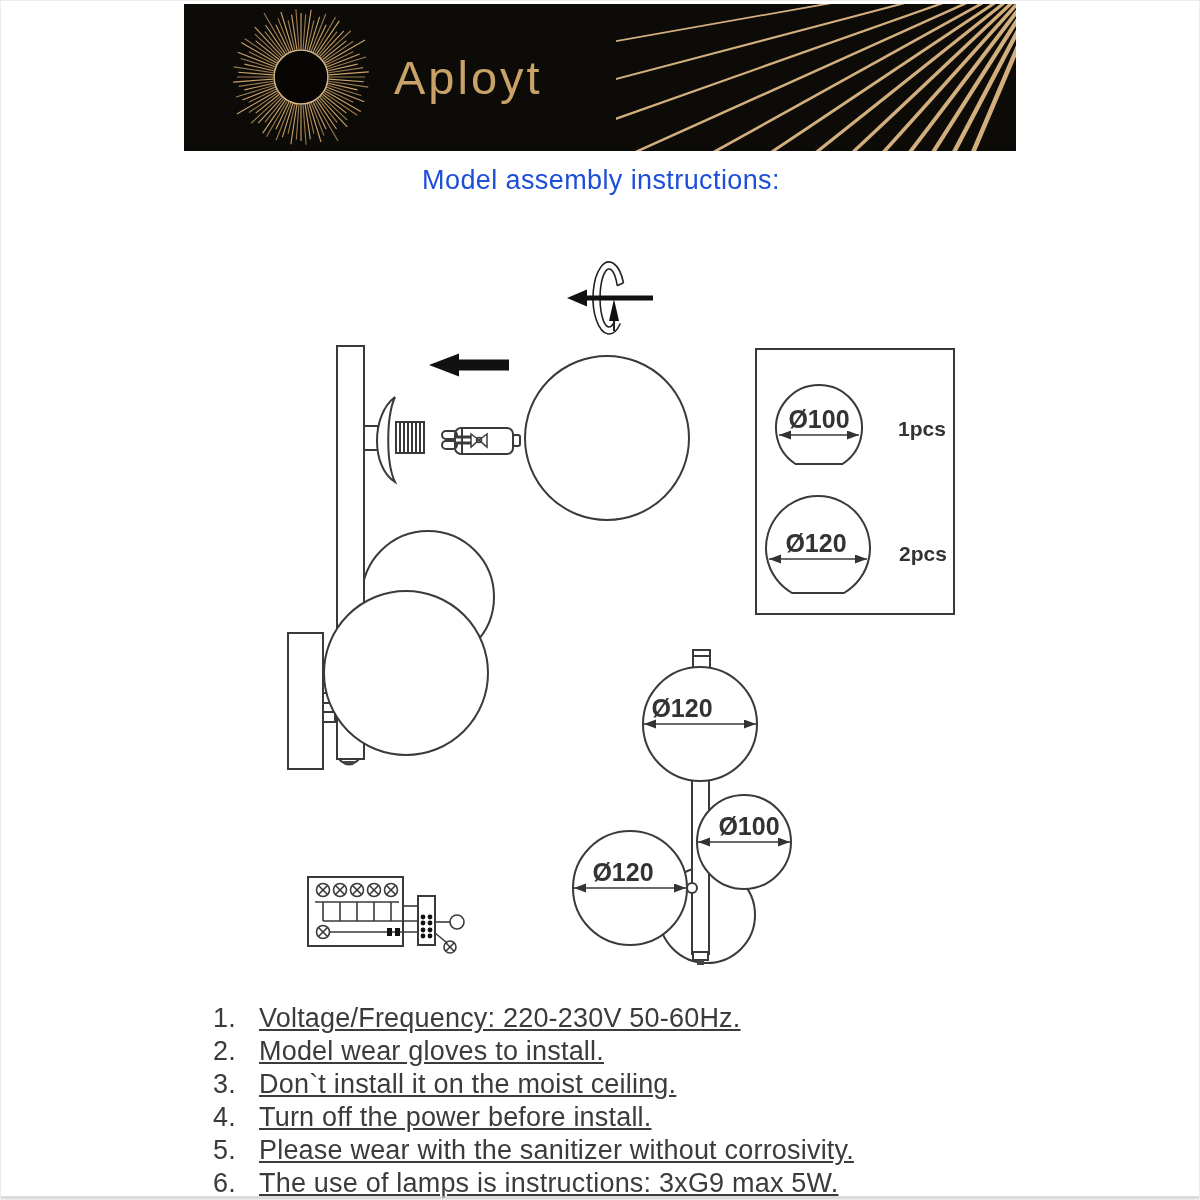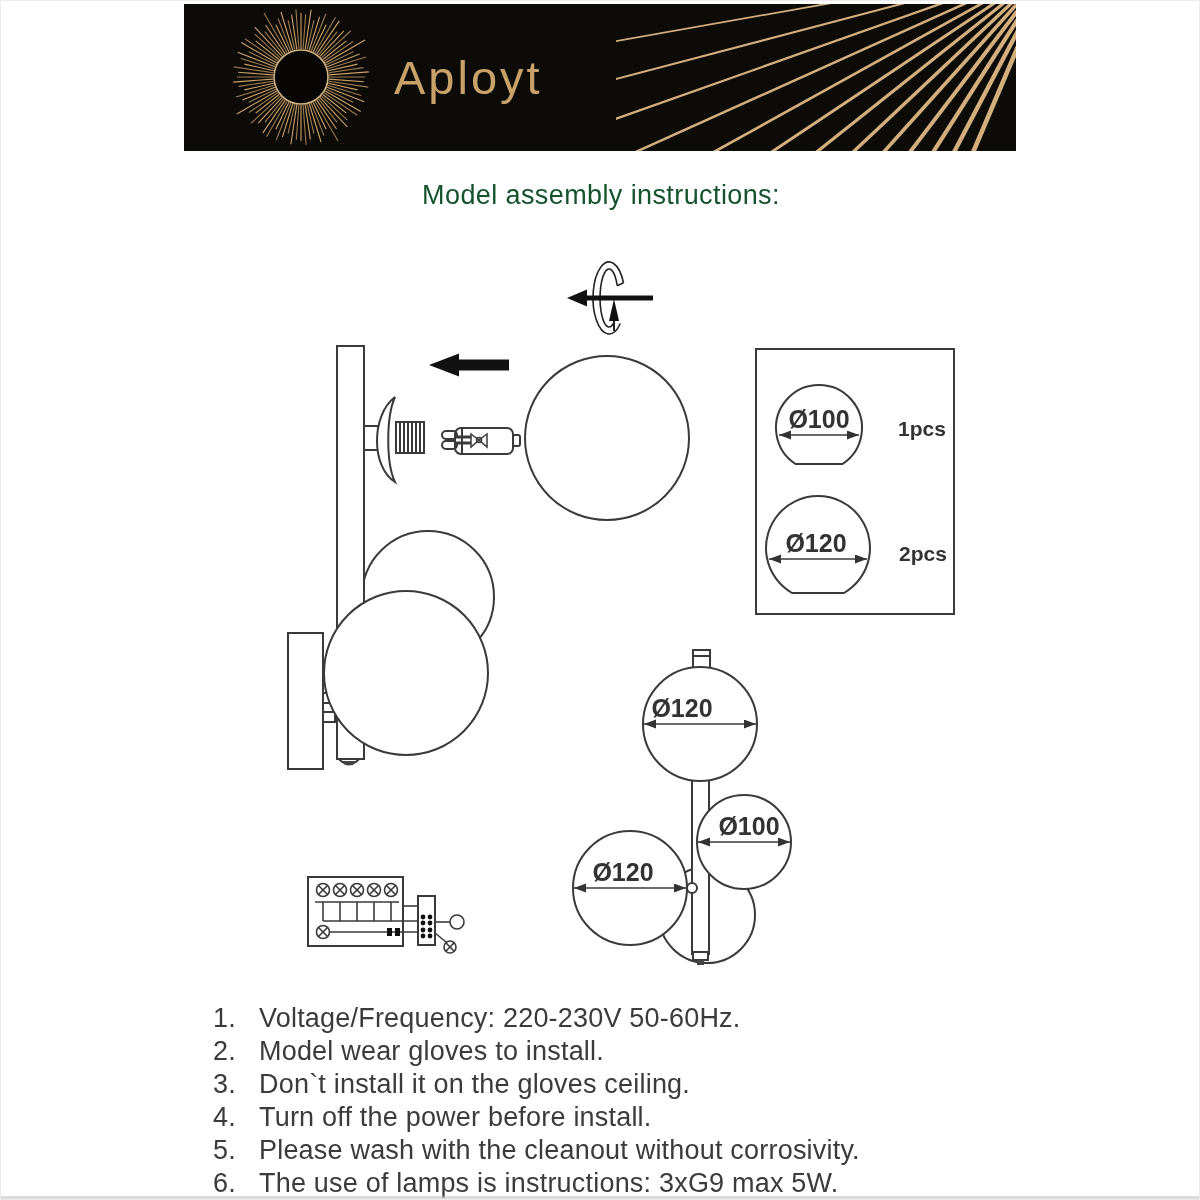--- a/index.html
+++ b/index.html
@@ -7,33 +7,33 @@
         font-family:"Liberation Sans",sans-serif;overflow:hidden;
         border:1px solid #ececec;box-sizing:border-box;}
   
   .header{position:absolute;left:183px;top:3px;width:832px;height:147px;
           background:#0d0b08;overflow:hidden;}
   .logo-burst{position:absolute;left:42px;top:-1px;width:150px;height:150px;}
   .brand{position:absolute;left:210px;top:0;height:147px;line-height:147px;
          color:#c9a26a;font-size:47px;font-weight:300;letter-spacing:3px;}
   .ray-fan{position:absolute;right:0;top:0;width:400px;height:147px;}
   
-  .title-block{position:absolute;left:0;top:178px;width:1200px;text-align:center;
-               color:#14532d;}
+  .title-block{position:absolute;left:0;top:163px;width:1200px;text-align:center;
+               color:#1d4ed8;}
   .title-line{font-size:27px;line-height:33px;letter-spacing:.4px;}
   
   .diagram{position:absolute;left:0;top:0;width:1200px;height:1200px;}
   .diagram text{font-family:"Liberation Sans",sans-serif;fill:#333;}
   .dim-label{font-size:25px;font-weight:600;}
   .pcs-label{font-size:21px;font-weight:600;}
   
   .instructions{position:absolute;left:212px;top:1001px;width:840px;color:#3b3b3b;}
   .inst-row{display:flex;font-size:27px;line-height:33px;letter-spacing:.2px;}
   .inst-num{width:46px;flex:0 0 46px;}
-  .inst-text{flex:1;}
+  .inst-text{flex:1;text-decoration:underline;}
   .bottom-edge{position:absolute;left:0;bottom:0;width:100%;height:3px;
                background:#c9c9c9;opacity:.65;}
 </style>
 </head>
 <body>
 
 <div class="page">
 
   <div class="header">
     <svg class="logo-burst" id="burst" viewBox="0 0 150 150">
@@ -299,29 +299,29 @@
     <div class="inst-row">
       <span class="inst-num">1.</span>
       <span class="inst-text">Voltage/Frequency: 220-230V 50-60Hz.</span>
     </div>
     <div class="inst-row">
       <span class="inst-num">2.</span>
       <span class="inst-text">Model wear gloves to install.</span>
     </div>
     <div class="inst-row">
       <span class="inst-num">3.</span>
-      <span class="inst-text">Don`t install it on the gloves ceiling.</span>
+      <span class="inst-text">Don`t install it on the moist ceiling.</span>
     </div>
     <div class="inst-row">
       <span class="inst-num">4.</span>
       <span class="inst-text">Turn off the power before install.</span>
     </div>
     <div class="inst-row">
       <span class="inst-num">5.</span>
-      <span class="inst-text">Please wash with the cleanout without corrosivity.</span>
+      <span class="inst-text">Please wear with the sanitizer without corrosivity.</span>
     </div>
     <div class="inst-row">
       <span class="inst-num">6.</span>
       <span class="inst-text">The use of lamps is instructions: 3xG9 max 5W.</span>
     </div>
   </div>
 
   <div class="bottom-edge"></div>
 </div>
 

